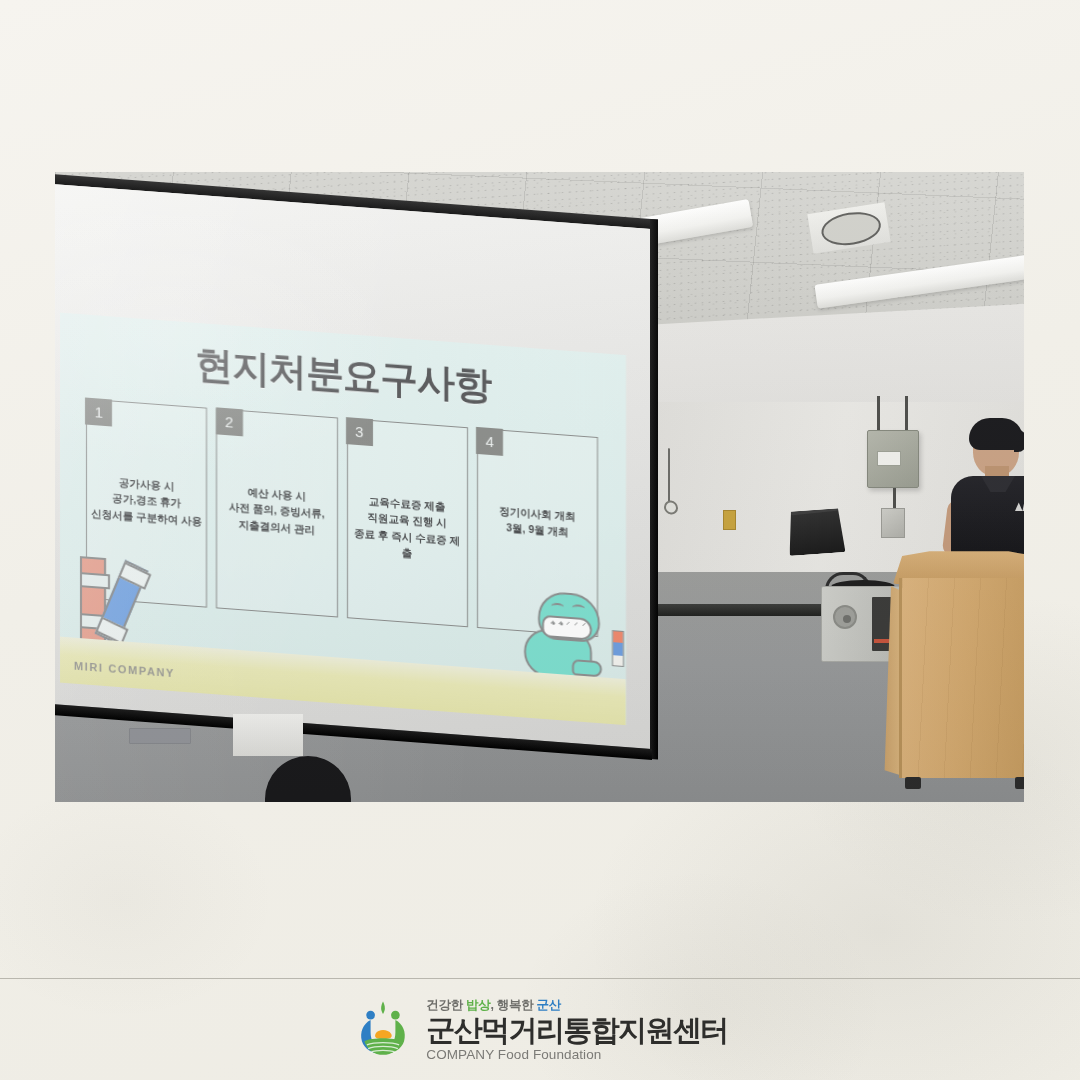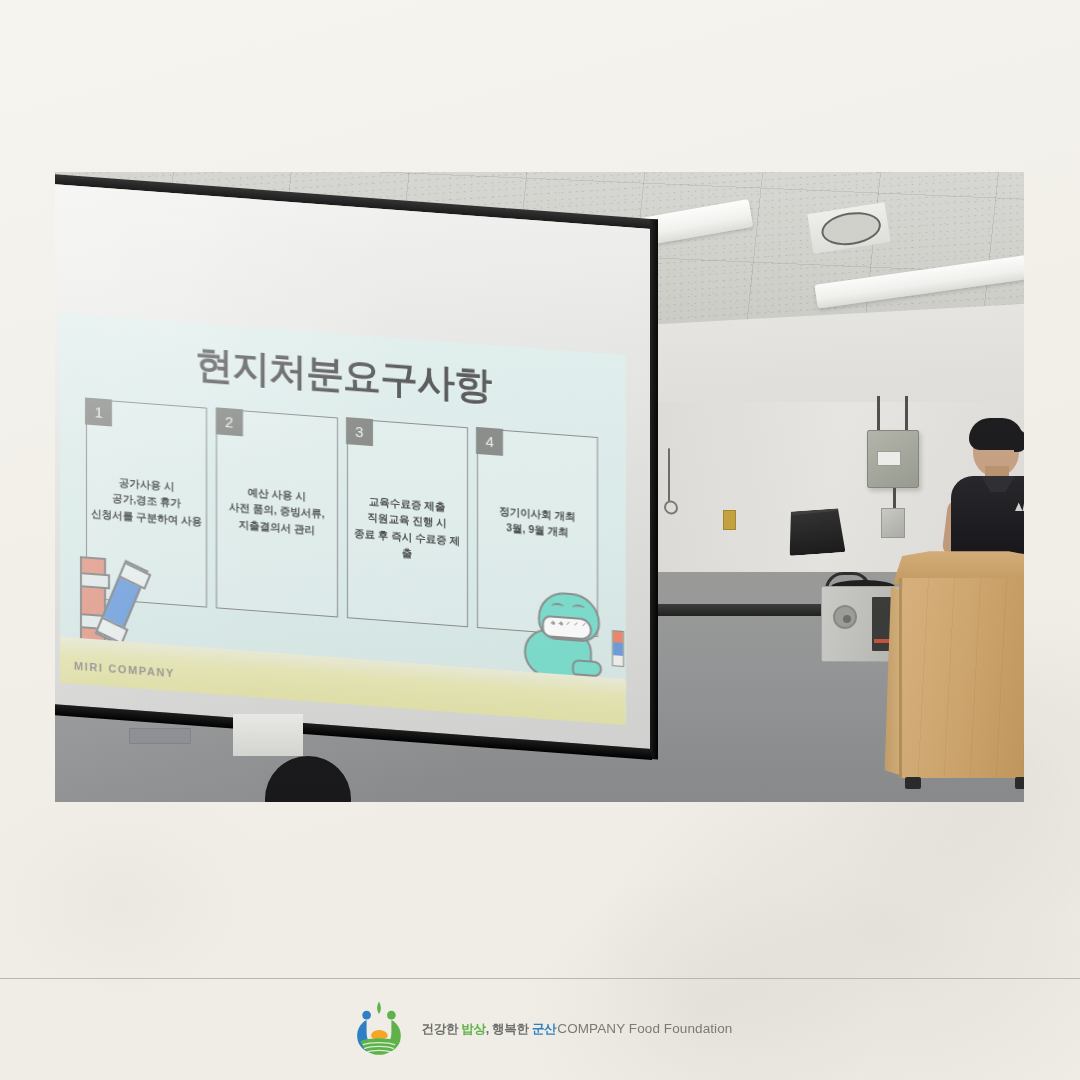--- a/index.html
+++ b/index.html
@@ -522,21 +522,21 @@
     width: 100%; height: 1px;
     background: #b9b7ae;
   }
   .footer {
     position: absolute; left: 0; top: 979px;
     width: 100%; height: 101px;
     display: flex; align-items: center; justify-content: center;
     gap: 12px;
   }
   .logo-mark { width: 62px; height: 62px; flex: 0 0 62px; }
-  .logo-text { display: flex; gap: 1px; }
+  .logo-text { display: flex; flex-direction: column; gap: 1px; }
   .logo-tagline {
     font-size: 12.5px; font-weight: bold; color: #6f6f6b;
     letter-spacing: -.3px;
   }
   .tag-green { color: #5fb14a; }
   .tag-blue  { color: #2f7fc4; }
   .logo-title {
     font-size: 29px; font-weight: bold; color: #2e2e2c;
     letter-spacing: -1.6px; line-height: 1.05;
   }
@@ -694,17 +694,18 @@
       <path d="M70 34 C82 40 88 54 84 68 C80 80 68 88 54 88 C64 78 70 66 70 54 C70 46 70 40 70 34 Z" fill="#5fb14a"></path>
       <path d="M38 56 C42 48 58 48 63 56 C66 61 62 64 56 64 L44 64 C38 64 36 60 38 56 Z" fill="#f5a623"></path>
       <path d="M20 68 C34 62 66 62 80 68 C76 82 64 90 50 90 C36 90 24 82 20 68 Z" fill="#5fb14a"></path>
       <path d="M24 74 C36 69 64 69 76 74" stroke="#ffffff" stroke-width="2" fill="none" opacity=".75"></path>
       <path d="M26 80 C38 75 62 75 74 80" stroke="#ffffff" stroke-width="2" fill="none" opacity=".75"></path>
       <path d="M30 86 C40 82 60 82 70 86" stroke="#ffffff" stroke-width="2" fill="none" opacity=".75"></path>
     </svg>
 
     <div class="logo-text">
       <div class="logo-tagline"><span>건강한 </span><span class="tag-green">밥상</span><span>, 행복한 </span><span class="tag-blue">군산</span></div>
+      <div class="logo-title">군산먹거리통합지원센터</div>
       <div class="logo-sub">COMPANY Food Foundation</div>
     </div>
 
   </div>
 </div>
 
 </body></html>

